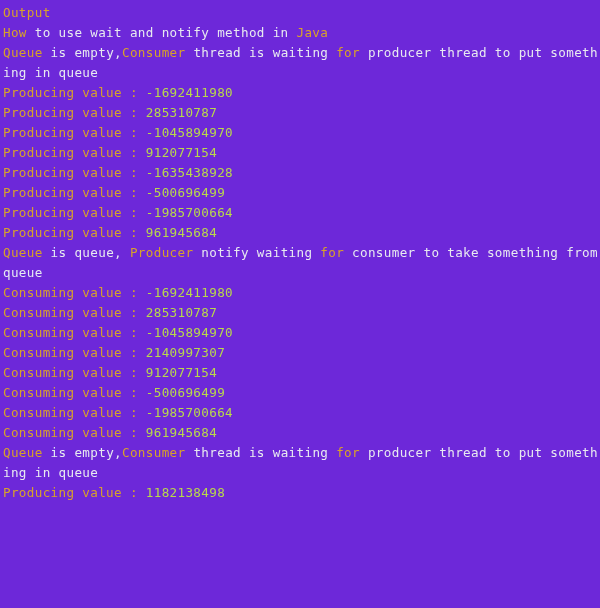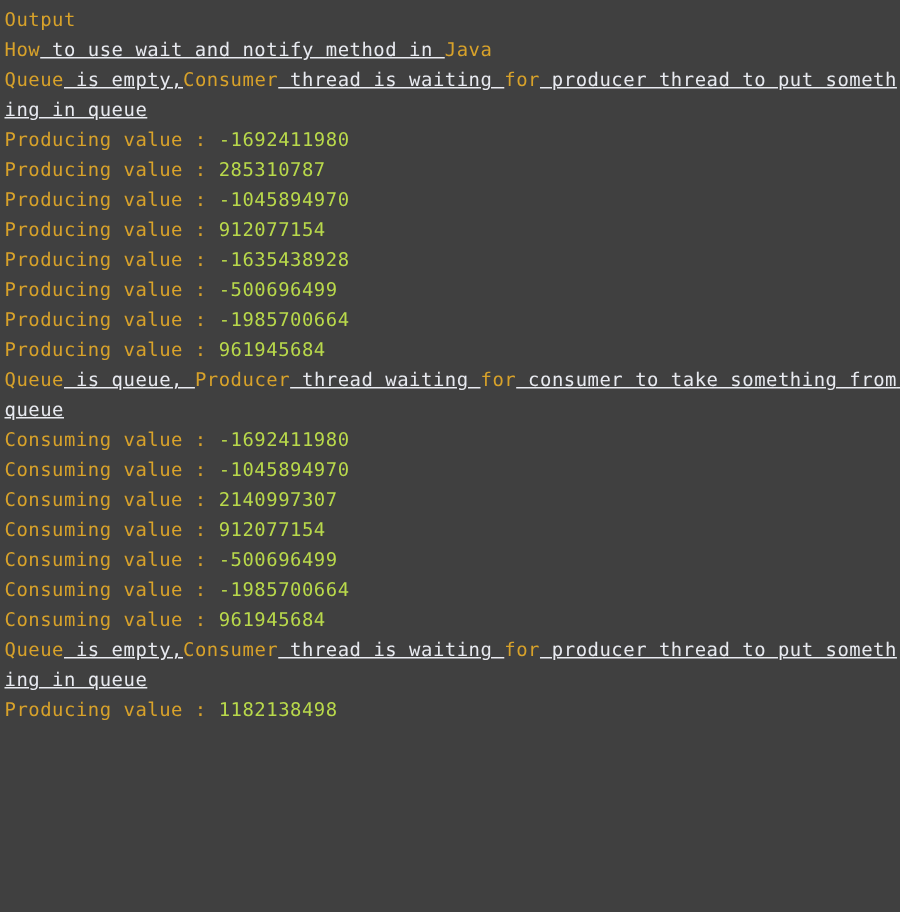--- a/index.html
+++ b/index.html
@@ -28,40 +28,41 @@
     letter-spacing: 0.35px;
     white-space: pre-wrap;
     word-break: break-all;
     overflow-wrap: anywhere;
     margin: 0;
     padding: 0;
     width: 597px;
   }
   .seg { white-space: pre-wrap; }
   .c-key   { color: #d8a22a; }
-  .c-plain { color: #e8eaf0; text-decoration: underline; }
+  .c-plain { color: #e8eaf0; }
   .c-num   { color: #b9d94b; }
 </style>
 </head>
 <body>
 
-<div id="console" style="background: #404040;">
+<div id="console" style="background: #6d28d9;">
     <div class="line"><span class="seg c-key">Output</span></div>
     <div class="line"><span class="seg c-key">How</span><span class="seg c-plain"> to use wait and notify method in </span><span class="seg c-key">Java</span></div>
     <div class="line"><span class="seg c-key">Queue</span><span class="seg c-plain"> is empty,</span><span class="seg c-key">Consumer</span><span class="seg c-plain"> thread is waiting </span><span class="seg c-key">for</span><span class="seg c-plain"> producer thread to put something in queue</span></div>
     <div class="line"><span class="seg c-key">Producing value : </span><span class="seg c-num">-1692411980</span></div>
     <div class="line"><span class="seg c-key">Producing value : </span><span class="seg c-num">285310787</span></div>
     <div class="line"><span class="seg c-key">Producing value : </span><span class="seg c-num">-1045894970</span></div>
     <div class="line"><span class="seg c-key">Producing value : </span><span class="seg c-num">912077154</span></div>
     <div class="line"><span class="seg c-key">Producing value : </span><span class="seg c-num">-1635438928</span></div>
     <div class="line"><span class="seg c-key">Producing value : </span><span class="seg c-num">-500696499</span></div>
     <div class="line"><span class="seg c-key">Producing value : </span><span class="seg c-num">-1985700664</span></div>
     <div class="line"><span class="seg c-key">Producing value : </span><span class="seg c-num">961945684</span></div>
-    <div class="line"><span class="seg c-key">Queue</span><span class="seg c-plain"> is queue, </span><span class="seg c-key">Producer</span><span class="seg c-plain"> thread waiting </span><span class="seg c-key">for</span><span class="seg c-plain"> consumer to take something from queue</span></div>
+    <div class="line"><span class="seg c-key">Queue</span><span class="seg c-plain"> is queue, </span><span class="seg c-key">Producer</span><span class="seg c-plain"> notify waiting </span><span class="seg c-key">for</span><span class="seg c-plain"> consumer to take something from queue</span></div>
     <div class="line"><span class="seg c-key">Consuming value : </span><span class="seg c-num">-1692411980</span></div>
+    <div class="line"><span class="seg c-key">Consuming value : </span><span class="seg c-num">285310787</span></div>
     <div class="line"><span class="seg c-key">Consuming value : </span><span class="seg c-num">-1045894970</span></div>
     <div class="line"><span class="seg c-key">Consuming value : </span><span class="seg c-num">2140997307</span></div>
     <div class="line"><span class="seg c-key">Consuming value : </span><span class="seg c-num">912077154</span></div>
     <div class="line"><span class="seg c-key">Consuming value : </span><span class="seg c-num">-500696499</span></div>
     <div class="line"><span class="seg c-key">Consuming value : </span><span class="seg c-num">-1985700664</span></div>
     <div class="line"><span class="seg c-key">Consuming value : </span><span class="seg c-num">961945684</span></div>
     <div class="line"><span class="seg c-key">Queue</span><span class="seg c-plain"> is empty,</span><span class="seg c-key">Consumer</span><span class="seg c-plain"> thread is waiting </span><span class="seg c-key">for</span><span class="seg c-plain"> producer thread to put something in queue</span></div>
     <div class="line"><span class="seg c-key">Producing value : </span><span class="seg c-num">1182138498</span></div>
   </div>
 

